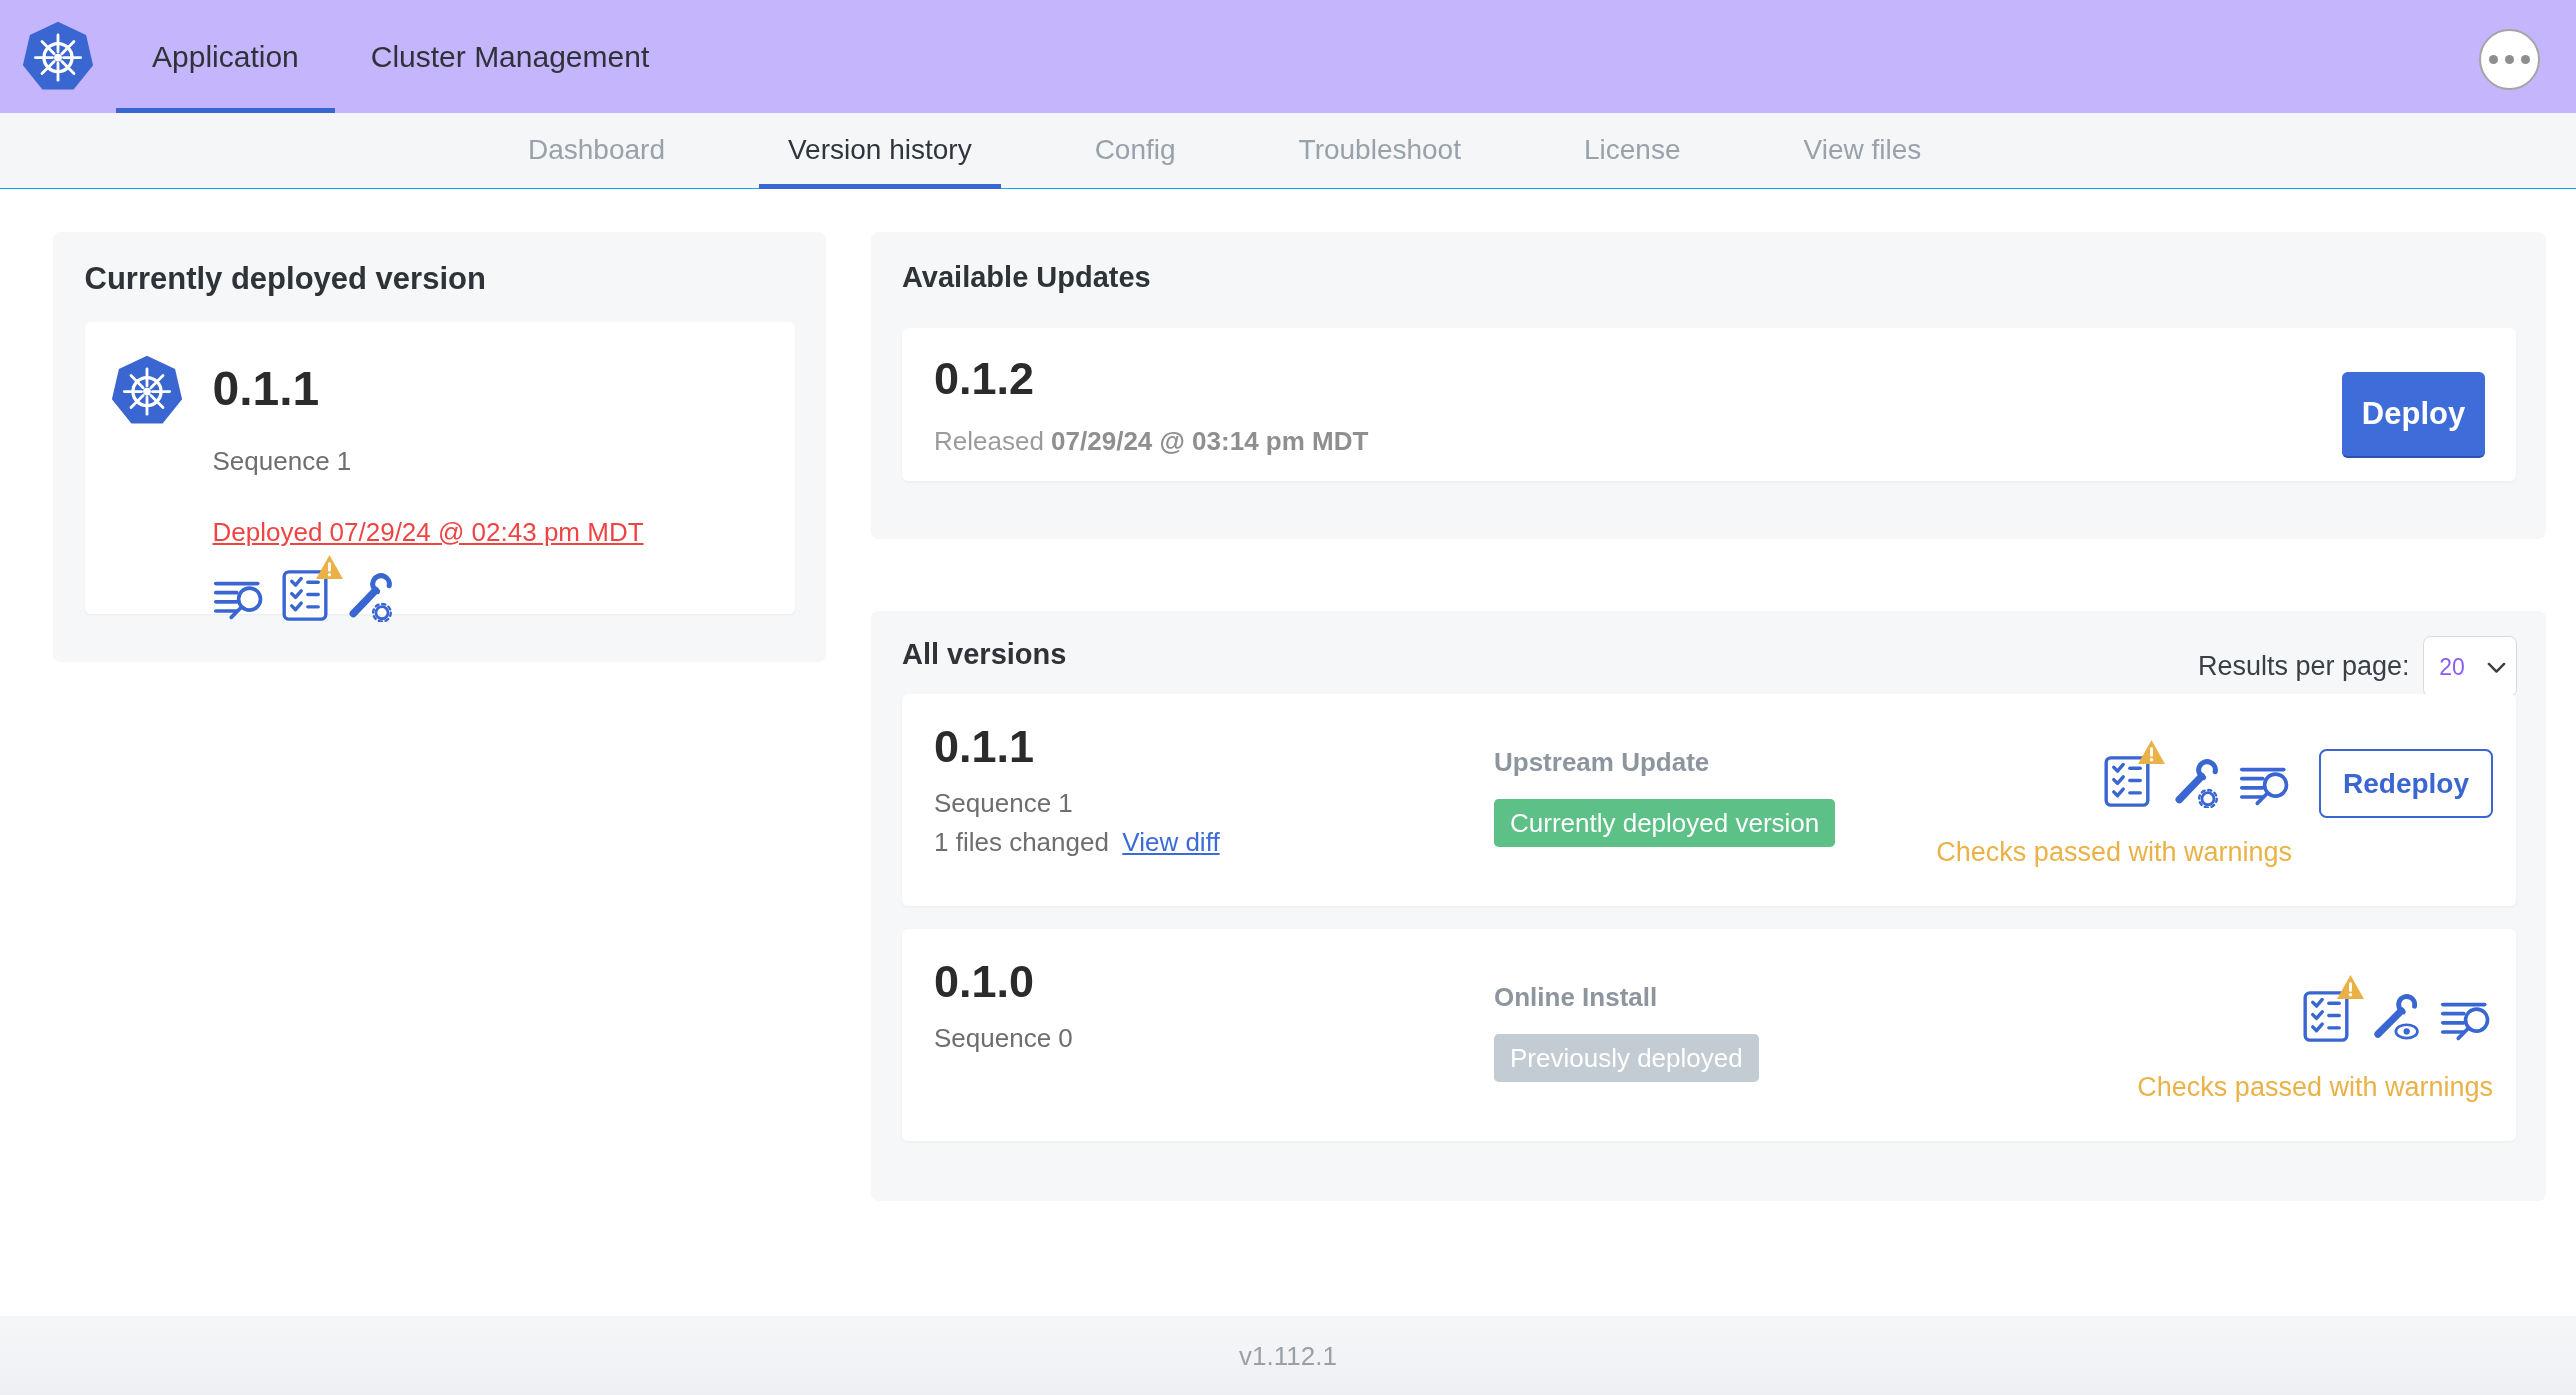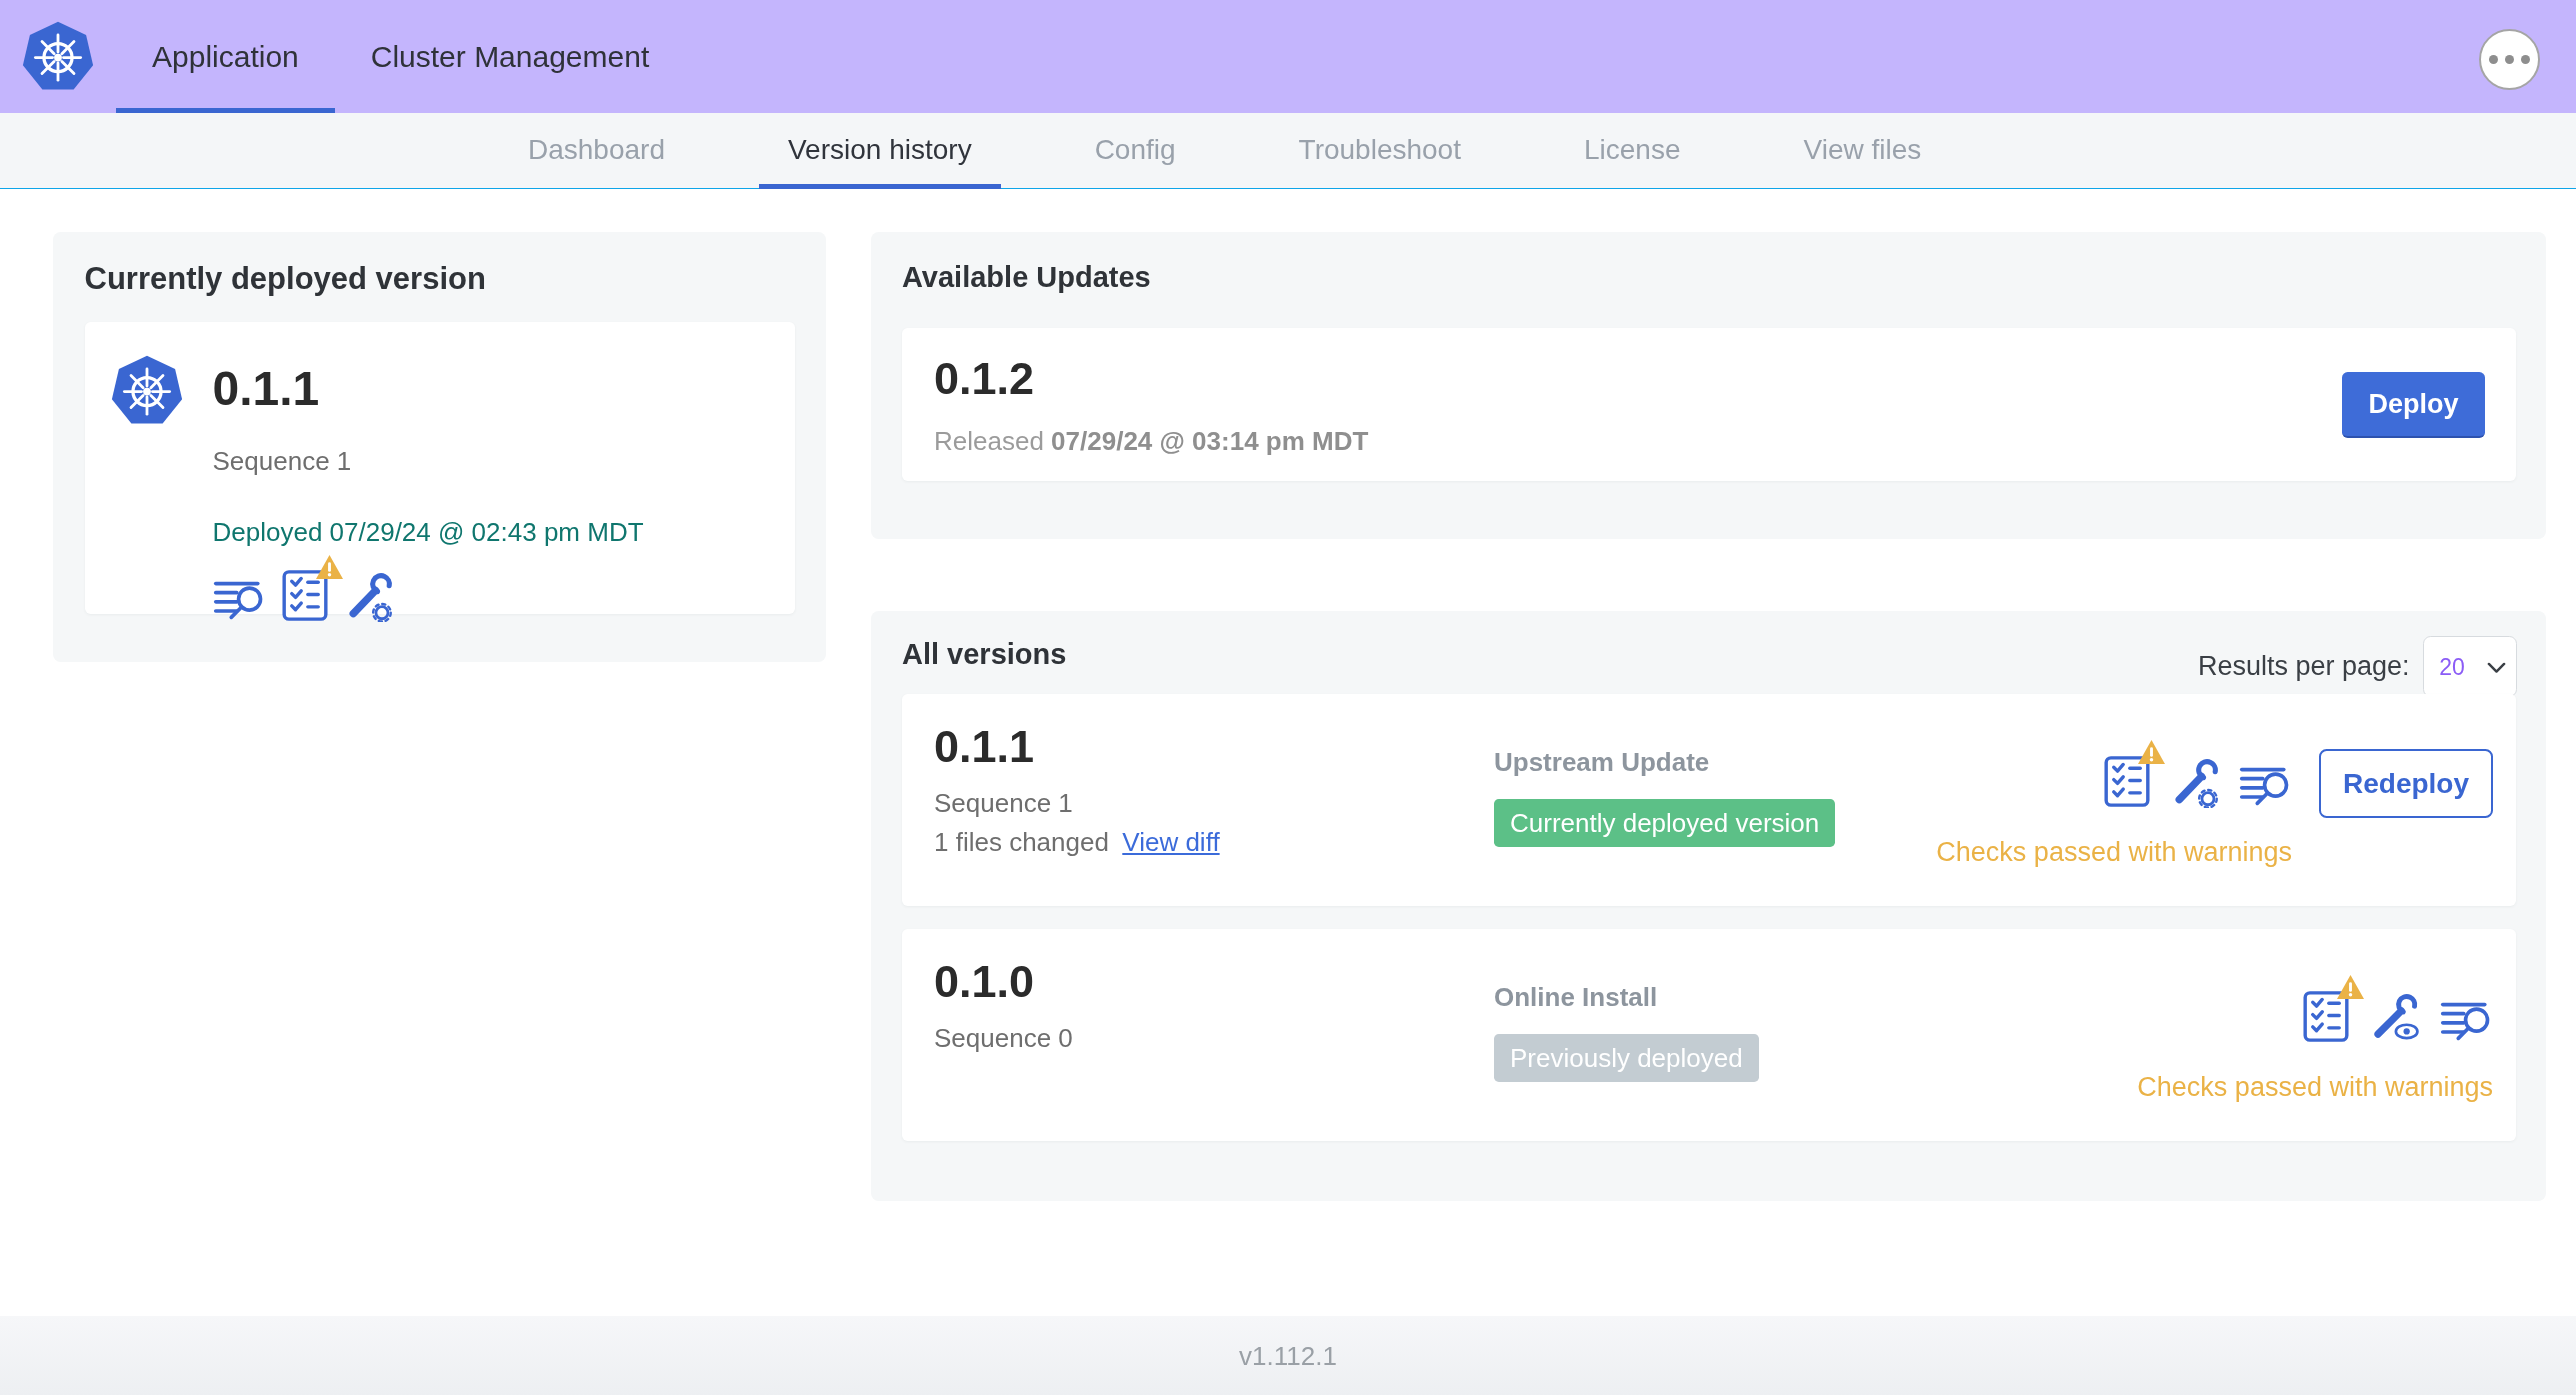--- a/index.html
+++ b/index.html
@@ -33,33 +33,33 @@
   .inner-card { background:#ffffff; border-radius:5.7px; box-shadow:0 1px 2.9px rgba(50,60,70,0.06); }
 
   
   .card-current { left:53px; top:232px; width:773px; height:430px; padding:29px 31.5px; }
   .current-inner { position:relative; width:710px; height:292px; margin-top:25px; padding:27px 29px 23px 23px; }
   .current-grid { display:flex; }
   .current-logo { width:78px; height:82px; flex:0 0 78px; margin-right:27px; }
   .current-body { padding-top:1.9px; }
   .current-version { font-size:48px; font-weight:700; color:#2b2b2b; line-height:76px; }
   .current-seq { font-size:26px; color:#6e6e6e; margin-top:19px; }
-  .current-deployed { font-size:26px; color:#0f766e; margin-top:40px; }
+  .current-deployed { font-size:26px; color:#ef4444; margin-top:40px;text-decoration:underline; }
   .icons-row { display:flex; align-items:flex-end; gap:15.3px; margin-top:21px; }
 
   
   .card-updates { left:871px; top:232px; width:1675px; height:307px; padding:29px 31px; }
   .card-updates .card-title, .card-versions .card-title { font-size:29px; font-weight:600; }
   .update-inner { position:relative; width:1614px; height:153px; margin-top:34px; padding:25px 0 12px 32px; }
   .update-version { font-size:45px; font-weight:700; color:#2b2b2b; }
   .update-released { font-size:26px; color:#9b9b9b; margin-top:21px; }
   .update-released b { color:#8f8f8f; }
-  .deploy-btn { position:absolute; right:31px; top:44px; width:143px; height:66px; background:#3e6cd8;
+  .deploy-btn { position:absolute; right:31px; top:44px; width:143px; height:86px; background:#3e6cd8;
                 border:0; border-bottom:2.9px solid #2d52ae; border-radius:5.7px; color:#fff;
-                font-family:inherit; font-size:27px; font-weight:600; cursor:pointer; }
+                font-family:inherit; font-size:31px; font-weight:600; cursor:pointer; }
 
   
   .card-versions { left:871px; top:611px; width:1675px; height:590px; padding:27px 31px; }
   .results-per-page { position:absolute; right:29px; top:25px; display:flex; align-items:center; gap:13.4px; }
   .rpp-label { font-size:27px; color:#3a3f45; }
   .rpp-select-wrap { position:relative; }
   .rpp-select { appearance:none; -webkit-appearance:none; width:94px; height:61px; background:#fff;
                 border:1.9px solid #d7dbdf; border-radius:7.6px; font-family:inherit; font-size:23px;
                 color:#8b5cf6; padding:0 34px 0 15.3px; cursor:pointer; }
   .rpp-chevron { position:absolute; right:11.5px; top:23px; pointer-events:none; }

